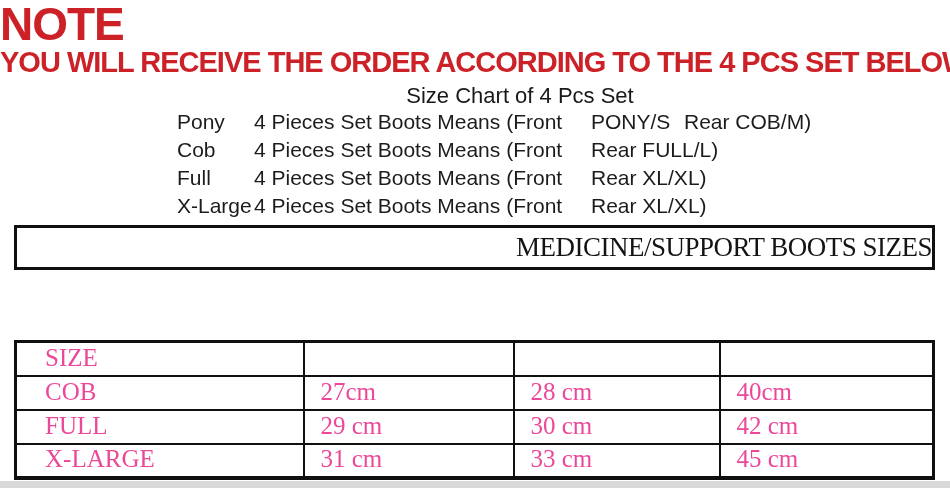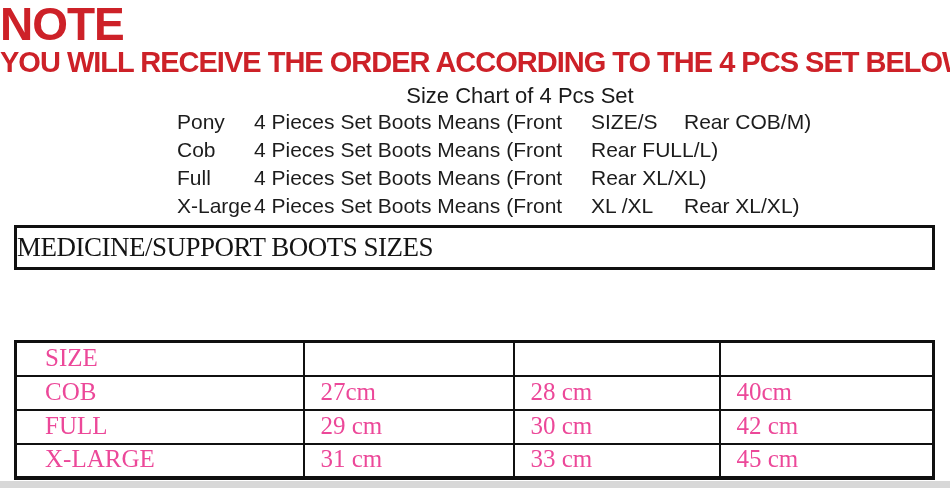--- a/index.html
+++ b/index.html
@@ -43,21 +43,21 @@
     color:#1c1c1c;
     white-space:nowrap;
   }
   .medicine-banner{
     margin:5px auto 0 14px;
     width:921px;
     height:45px;
     border:3px solid #101010;
     display:flex;
     align-items:center;
-    justify-content:flex-start;
+    justify-content:flex-end;
     font-family:"Liberation Serif", serif;
     font-size:27px;
     letter-spacing:-0.5px;
     color:#141414;
   }
   table.sizes-table{
     margin:70px 0 0 14px;
     border-collapse:collapse;
     table-layout:fixed;
     width:918px;
@@ -89,37 +89,36 @@
 <body>
 
 <div class="note-title">NOTE</div>
 <div class="note-subtitle">YOU WILL RECEIVE THE ORDER ACCORDING TO THE 4 PCS SET BELOW</div>
 <div class="chart-heading">Size Chart of 4 Pcs Set</div>
 
 <div class="sets-list">
   <div class="set-row">
     <span>Pony</span>
     <span>4 Pieces Set Boots Means (Front</span>
-    <span>SIZE/S</span>
+    <span>PONY/S</span>
     <span>Rear COB/M)</span>
   </div>
   <div class="set-row">
     <span>Cob</span>
     <span>4 Pieces Set Boots Means (Front</span>
     <span>Rear FULL/L)</span>
   </div>
   <div class="set-row">
     <span>Full</span>
     <span>4 Pieces Set Boots Means (Front</span>
     <span>Rear XL/XL)</span>
   </div>
   <div class="set-row">
     <span>X-Large</span>
     <span>4 Pieces Set Boots Means (Front</span>
-    <span>XL /XL</span>
     <span>Rear XL/XL)</span>
   </div>
 </div>
 
 <div class="medicine-banner">
   <span>MEDICINE/SUPPORT BOOTS SIZES</span>
 </div>
 
 <table class="sizes-table">
   <colgroup>

